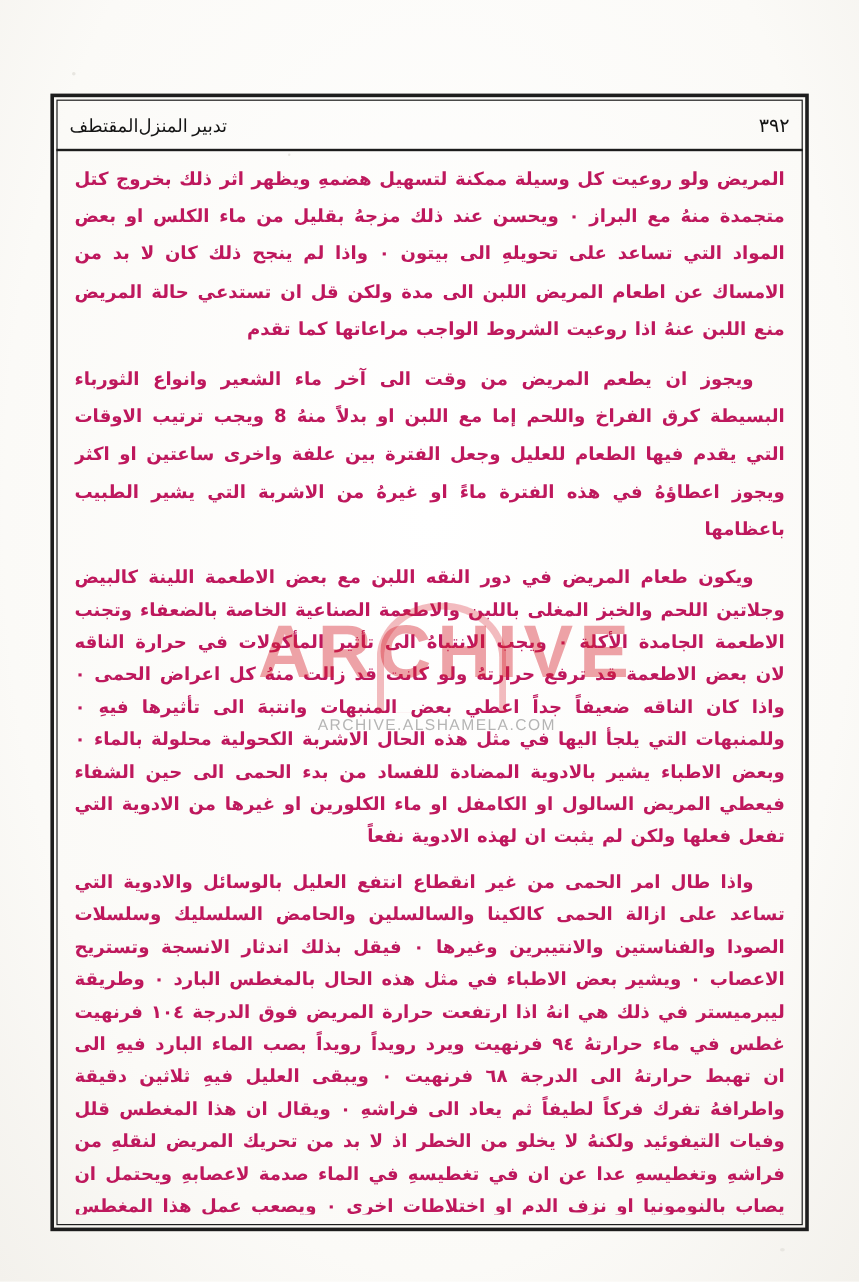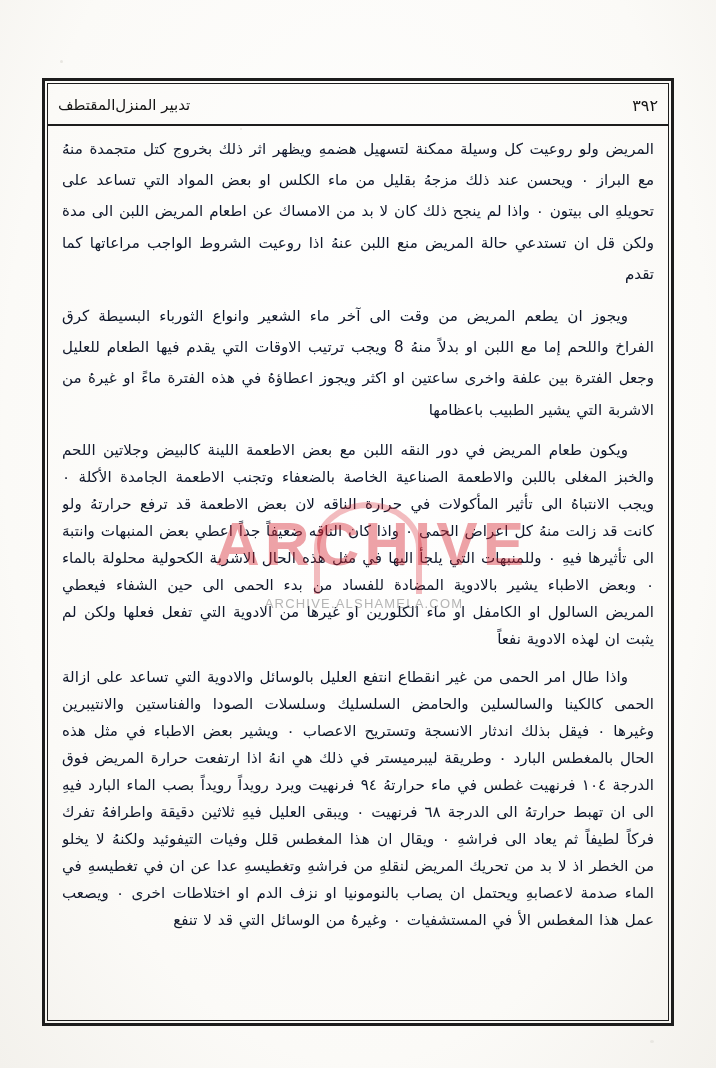--- a/index.html
+++ b/index.html
@@ -53,21 +53,21 @@
     left: 58px; top: 90px;
     width: 600px; height: 30px;
     display: flex;
     flex-direction: row;
     align-items: center;
     justify-content: space-between;
     font-family: "DejaVu Sans", sans-serif;
     font-size: 15px;
     color: #141414;
   }
-  #runhead .rh-item { white-space: nowrap; }
+  #runhead .rh-item { white-space: nowrap; font-family: Liberation Serif, serif; }
   #runhead .rh-center {
     flex: 1 1 auto;
     text-align: left;
   }
   .rh-page { font-size: 16px; letter-spacing: 1px; }
 
   
   #head-rule {
     position: absolute;
     left: 47px; top: 124px;
@@ -76,21 +76,22 @@
   }
 
   
   #body-block {
     position: absolute;
     left: 62px; top: 134px;
     width: 592px; height: 878px;
     overflow: hidden;
     direction: rtl;
     text-align: justify;
-    color: #0f172a;
+    color: #be185d;
+    font-weight: bold;
   }
   .para {
     font-family: "DejaVu Sans", sans-serif;
     font-size: 15.1px;
     line-height: 31.2px;
     margin: 0 0 11px 0;
     text-align: justify;
     text-justify: inter-word;
     word-spacing: 1px;
   }

